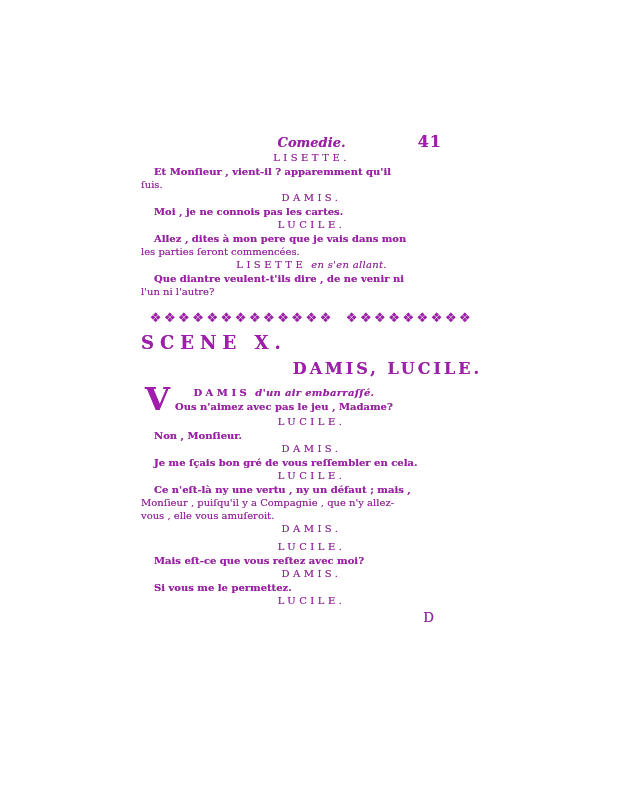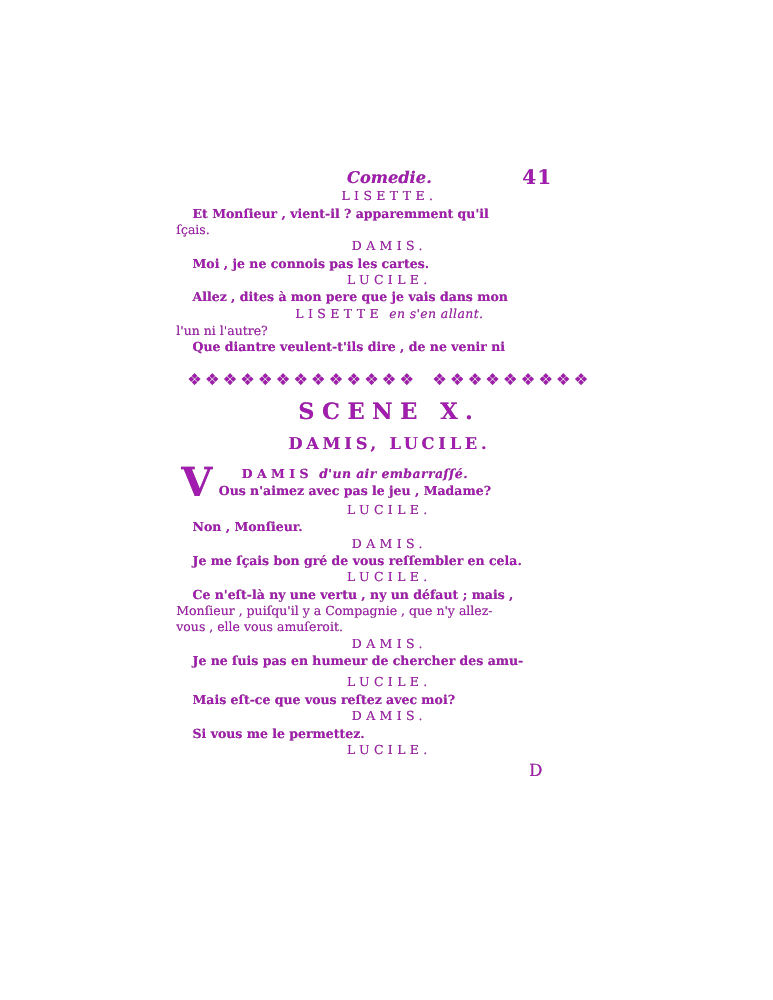--- a/index.html
+++ b/index.html
@@ -24,25 +24,25 @@
   .speaker{text-align:center;letter-spacing:3.5px;line-height:14px;}
   .speaker-stage{text-align:center;line-height:14px;}
   .speaker-stage .caps{letter-spacing:3.5px;text-align:right;}
   .speaker-stage .stage{font-style:italic;letter-spacing:.3px;margin-left:5px;}
   .ornament{
     display:flex;justify-content:center;gap:12px;
     margin:13px 0 8px;font-size:13px;line-height:14px;
   }
   .ornament span{letter-spacing:2.5px;}
   .scene{
-    text-align:center;font-size:18px;letter-spacing:6px;
+    font-size:18px;letter-spacing:6px;
     line-height:20px;margin:4px 0 9px;font-weight:bold;white-space:nowrap;
   }
   .cast{
-    text-align:center;font-size:13px;letter-spacing:3px;
+    text-align:right;font-size:16px;letter-spacing:3px;
     line-height:14px;margin-bottom:10px;font-weight:bold;white-space:nowrap;
   }
   .dropcap-row{display:flex;align-items:flex-start;margin-bottom:2px;}
   .dropcap{
     flex:0 0 30px;width:30px;font-size:32px;line-height:27px;
     padding-left:2px;font-weight:bold;
   }
   .dc-col{flex:1;}
   .catchword{
     text-align:right;padding-right:48px;font-size:13.5px;
@@ -54,28 +54,29 @@
 
 <div class="sheet">
   <div class="textblock">
     <div class="running-head">
       <span>Comedie.</span>
       <span class="page-number">41</span>
     </div>
     <div>
         <div class="line speaker">LISETTE.</div>
         <div class="line body-indent">Et Monſieur , vient-il ? apparemment qu'il</div>
-        <div class="line body">ſçais.</div>
+        <div class="line body">ſuis.</div>
         <div class="line speaker">DAMIS.</div>
         <div class="line body-indent">Moi , je ne connois pas les cartes.</div>
         <div class="line speaker">LUCILE.</div>
         <div class="line body-indent">Allez , dites à mon pere que je vais dans mon</div>
+        <div class="line body">les parties ſeront commencées.</div>
         <div class="line speaker-stage"><span class="caps">LISETTE</span><span class="stage">en s'en allant.</span></div>
+        <div class="line body-indent">Que diantre veulent-t'ils dire , de ne venir ni</div>
         <div class="line body">l'un ni l'autre?</div>
-        <div class="line body-indent">Que diantre veulent-t'ils dire , de ne venir ni</div>
         <div class="line ornament">
           <span class="">❖❖❖❖❖❖❖❖❖❖❖❖❖</span>
           <span class="">❖❖❖❖❖❖❖❖❖</span>
         </div>
         <div class="line scene">SCENE X.</div>
         <div class="line cast">DAMIS, LUCILE.</div>
         <div class="line dropcap dropcap-row">
           <span class="dropcap">V</span>
           <div class="dc-col">
             <div class="line speaker-stage"><span class="caps">DAMIS</span><span class="stage">d'un air embarraſſé.</span></div>
@@ -84,21 +85,20 @@
         </div>
         <div class="line speaker">LUCILE.</div>
         <div class="line body-indent">Non , Monſieur.</div>
         <div class="line speaker">DAMIS.</div>
         <div class="line body-indent">Je me ſçais bon gré de vous reſſembler en cela.</div>
         <div class="line speaker">LUCILE.</div>
         <div class="line body-indent">Ce n'eſt-là ny une vertu , ny un défaut ; mais ,</div>
         <div class="line body">Monſieur , puiſqu'il y a Compagnie , que n'y allez-</div>
         <div class="line body">vous , elle vous amuſeroit.</div>
         <div class="line speaker">DAMIS.</div>
-        <div class="line body-indent">Je ne ſuis pas en humeur de chercher des amu-</div>
         <div class="line speaker" style="margin-top: 4px;">LUCILE.</div>
         <div class="line body-indent">Mais eſt-ce que vous reſtez avec moi?</div>
         <div class="line speaker">DAMIS.</div>
         <div class="line body-indent">Si vous me le permettez.</div>
         <div class="line speaker">LUCILE.</div>
       </div>
     <div class="catchword">D</div>
   </div>
 </div>
 

